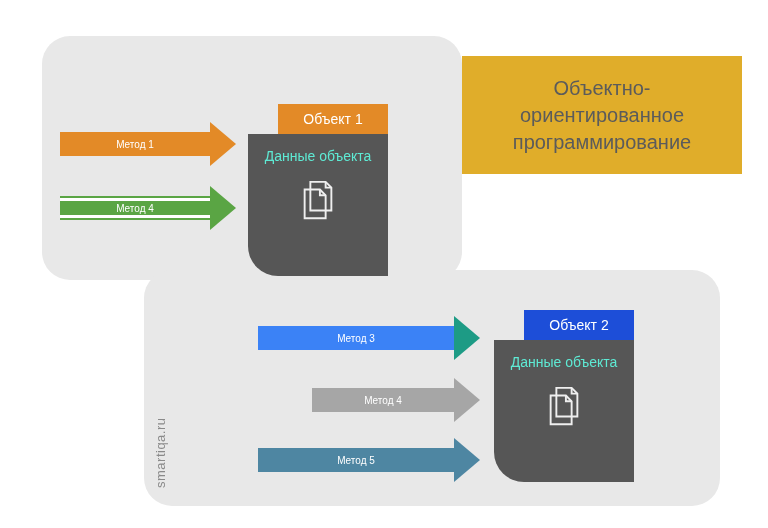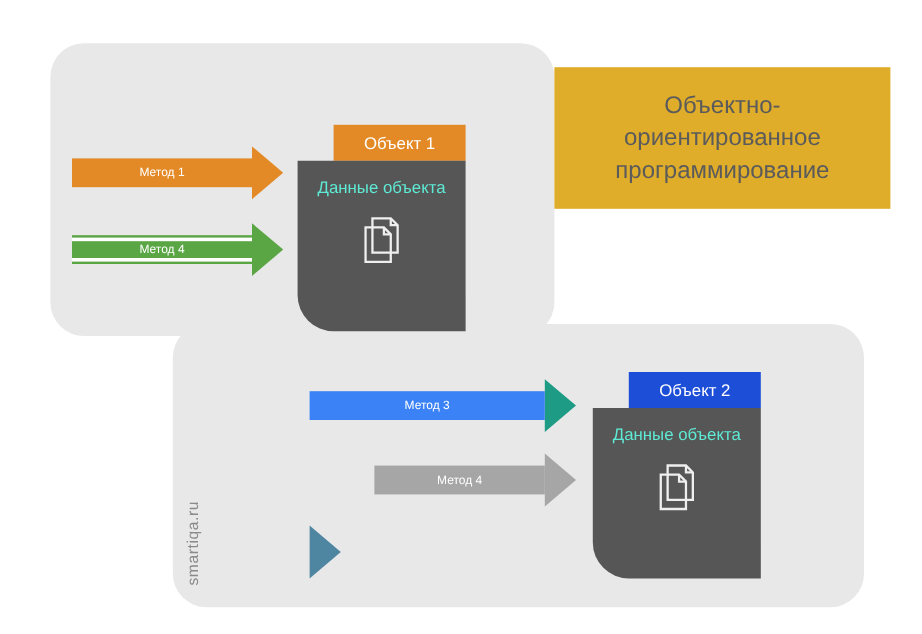--- a/index.html
+++ b/index.html
@@ -123,20 +123,21 @@
 
   <div class="arrow teal" style="left:258px; top:322px;">
     <div class="shaft" style="width:196px;">Метод 3</div>
     <div class="head"></div>
   </div>
   <div class="arrow gray" style="left:312px; top:384px;">
     <div class="shaft" style="width:142px;">Метод 4</div>
     <div class="head"></div>
   </div>
   <div class="arrow blue" style="left:258px; top:444px;">
+    <div class="shaft" style="width:196px;">Метод 5</div>
     <div class="head"></div>
   </div>
 
   <div class="object-block" style="left:494px; top:290px;">
     <div class="object-tag tag-teal">Объект 2</div>
     <div class="object-body">
       <div class="label">Данные объекта</div>
       <svg class="doc-icon" viewBox="0 0 44 48">
         <path d="M14 4 h16 l6 6 v24 h-22 z"></path>
         <path d="M30 4 v6 h6"></path>

